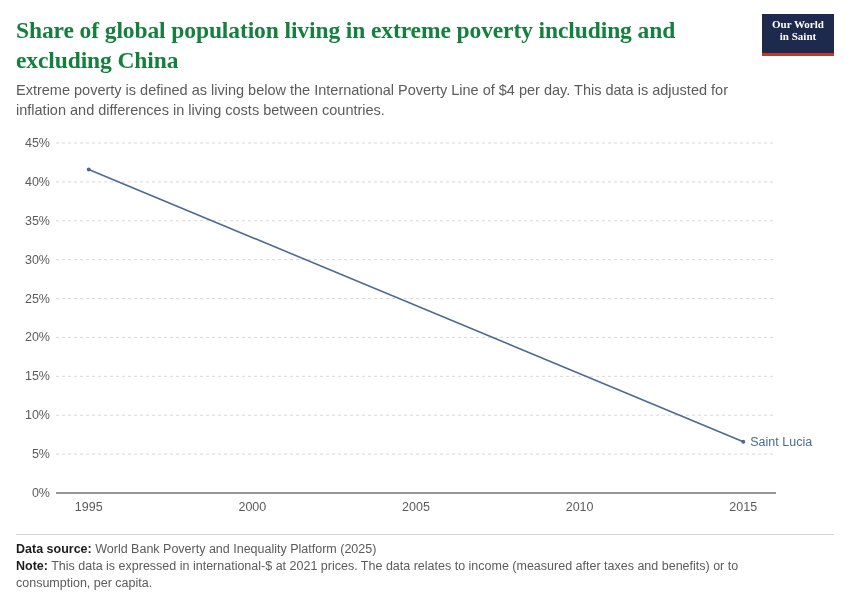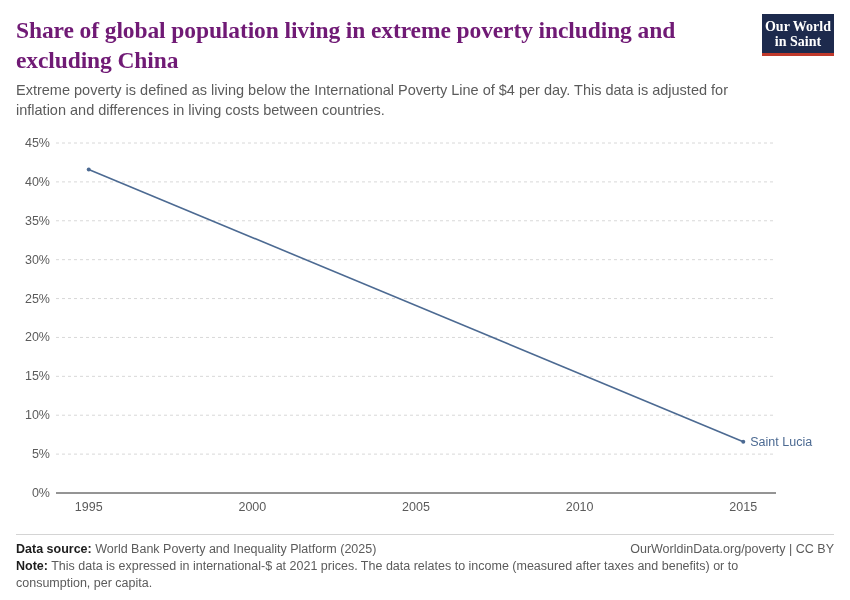--- a/index.html
+++ b/index.html
@@ -25,42 +25,42 @@
   
   .header {
     position: relative;
     padding-right: 90px;
   }
   .chart-title {
     font-family: "Liberation Serif", serif;
     font-size: 23.5px;
     font-weight: bold;
     line-height: 1.26;
-    color: #701a75;
+    color: #15803d;
     margin: 0 0 6px 0;
     letter-spacing: -0.1px;
   }
   .chart-subtitle {
     font-size: 14.5px;
     line-height: 1.36;
     color: #5b5b5b;
     margin: 0;
     max-width: 800px;
   }
   .owid-logo {
     position: absolute;
     top: -2px;
     right: 0;
     width: 72px;
     height: 42px;
     background: #1d2a4d;
     color: #ffffff;
     font-family: "Liberation Serif", serif;
     font-weight: bold;
-    font-size: 14px;
+    font-size: 11px;
     line-height: 1.08;
     text-align: center;
     padding-top: 5px;
     box-sizing: border-box;
     border-bottom: 3px solid #c0392b;
   }
   .owid-logo span { display: block; }
 
   
   .plot-wrap {
@@ -165,20 +165,19 @@
         </g>
     </svg>
   </div>
 
   <div class="footer">
     <div class="footer-rule"></div>
     <div class="footer-row">
       <div class="footer-left">
         <b>Data source:</b><span> World Bank Poverty and Inequality Platform (2025)</span>
       </div>
-      <div class="footer-right">OurWorldinData.org/poverty | CC BY</div>
     </div>
     <div class="footer-note">
       <b>Note:</b><span> This data is expressed in international-$ at 2021 prices. The data relates to income (measured after taxes and benefits) or to consumption, per capita.</span>
     </div>
   </div>
 
 </div>
 
 </body></html>

